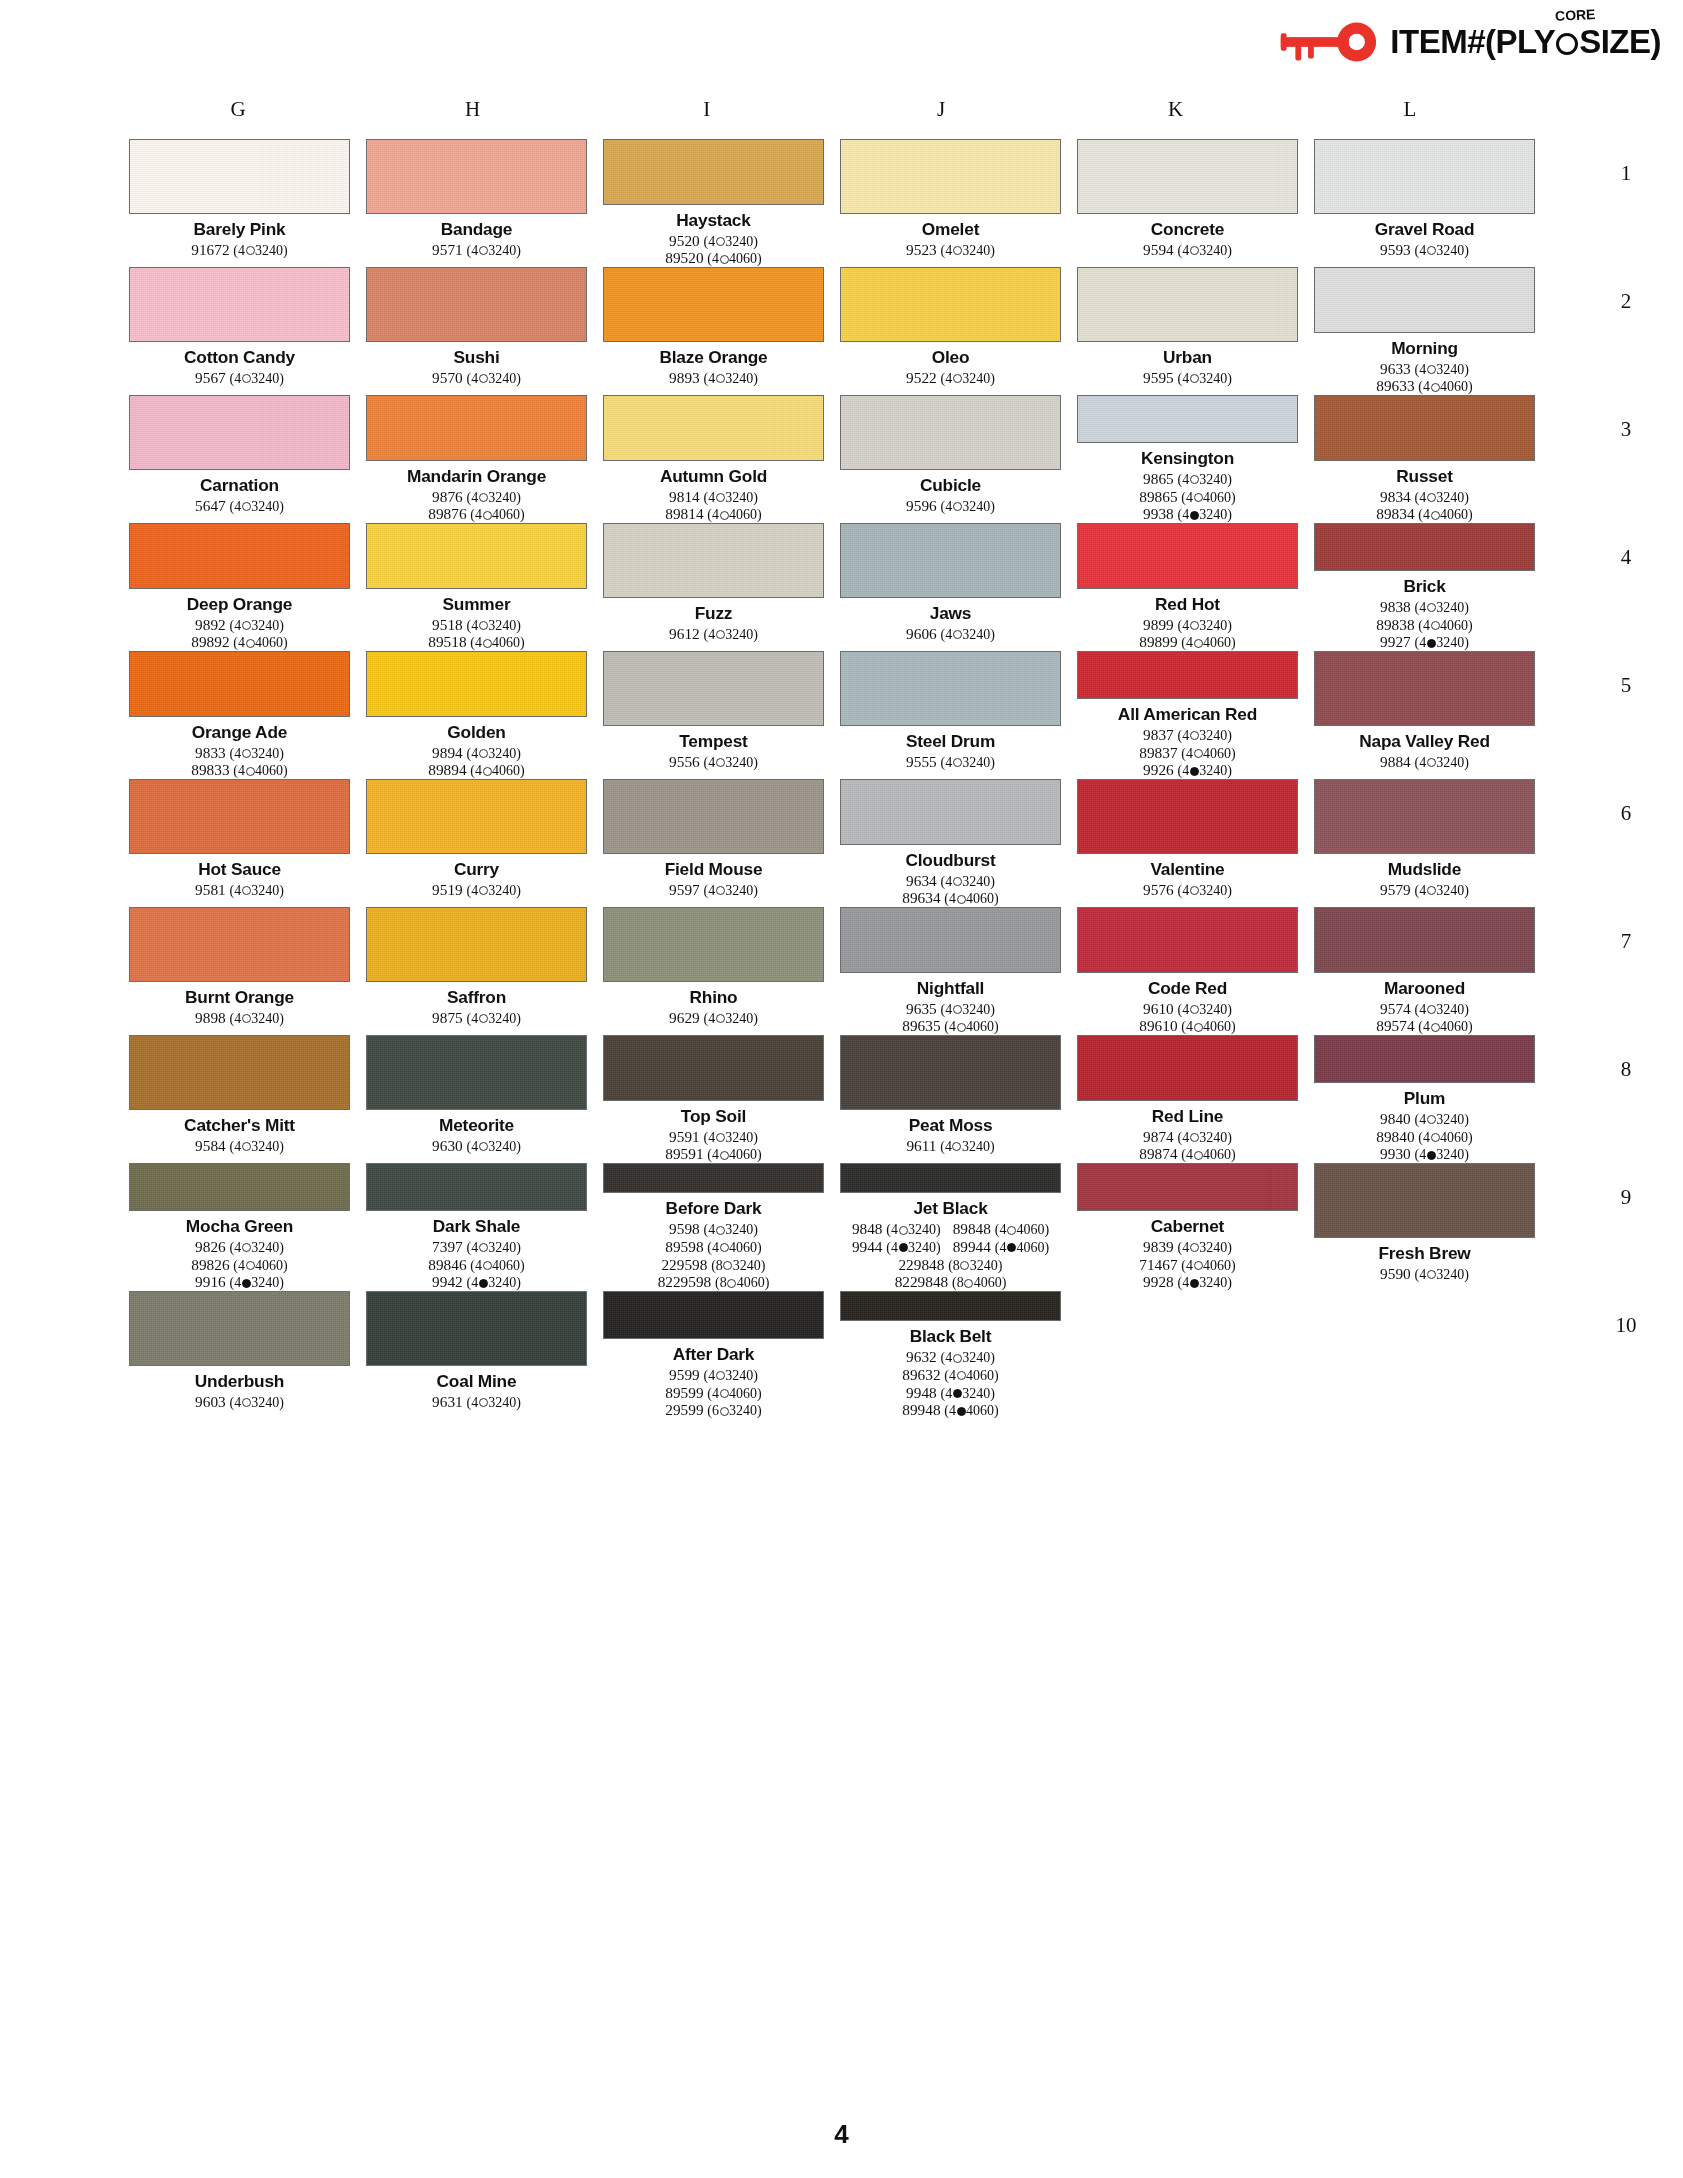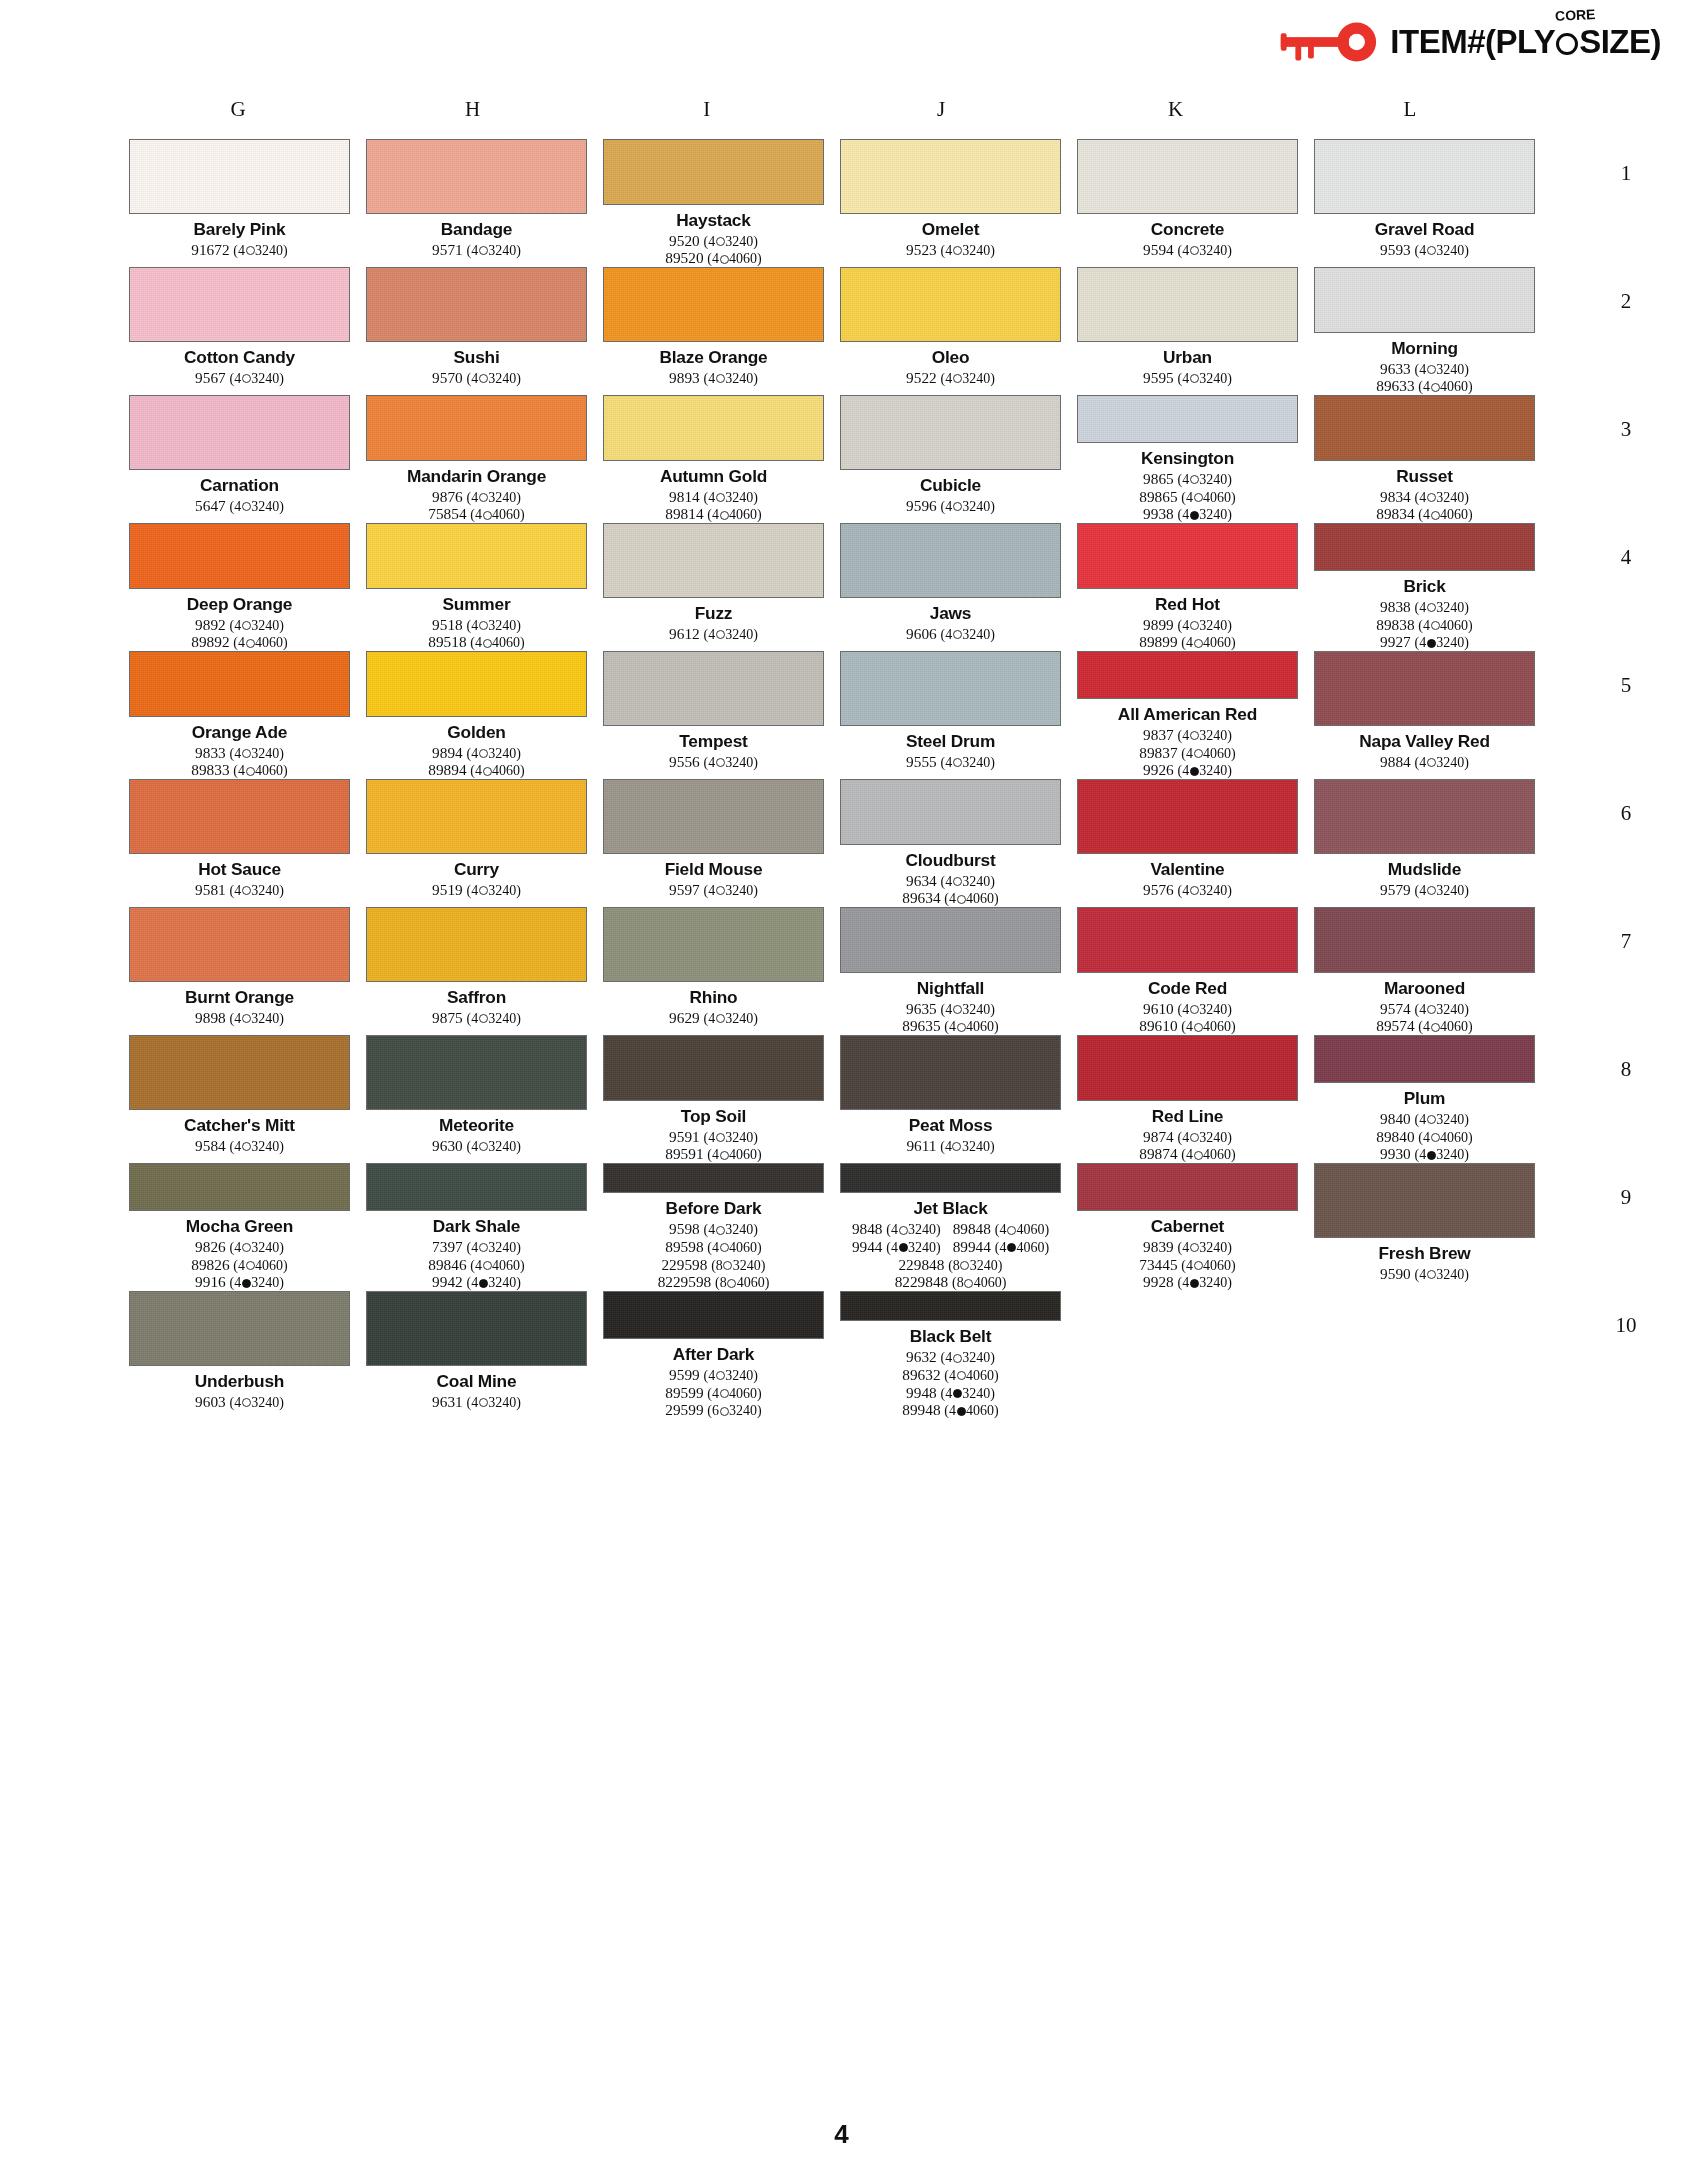--- a/index.html
+++ b/index.html
@@ -287,21 +287,21 @@
         <div class="cname">Carnation</div>
         <div class="codes">
           <div class="crow"><span><span>5647 </span><span class="paren"><span>(4</span><span class="dot"></span><span>3240)</span></span></span></div>
         </div>
       </div>
       <div class="cell">
         <div class="swatch" style="background: rgb(240, 130, 56);"></div>
         <div class="cname">Mandarin Orange</div>
         <div class="codes">
           <div class="crow"><span><span>9876 </span><span class="paren"><span>(4</span><span class="dot"></span><span>3240)</span></span></span></div>
-          <div class="crow"><span><span>75854 </span><span class="paren"><span>(4</span><span class="dot"></span><span>4060)</span></span></span></div>
+          <div class="crow"><span><span>89876 </span><span class="paren"><span>(4</span><span class="dot"></span><span>4060)</span></span></span></div>
         </div>
       </div>
       <div class="cell">
         <div class="swatch" style="background: rgb(248, 221, 120);"></div>
         <div class="cname">Autumn Gold</div>
         <div class="codes">
           <div class="crow"><span><span>9814 </span><span class="paren"><span>(4</span><span class="dot"></span><span>3240)</span></span></span></div>
           <div class="crow"><span><span>89814 </span><span class="paren"><span>(4</span><span class="dot"></span><span>4060)</span></span></span></div>
         </div>
       </div>
@@ -598,21 +598,21 @@
           </div>
           <div class="crow"><span><span>229848 </span><span class="paren"><span>(8</span><span class="dot"></span><span>3240)</span></span></span></div>
           <div class="crow"><span><span>8229848 </span><span class="paren"><span>(8</span><span class="dot"></span><span>4060)</span></span></span></div>
         </div>
       </div>
       <div class="cell">
         <div class="swatch" style="background: rgb(163, 52, 63);"></div>
         <div class="cname">Cabernet</div>
         <div class="codes">
           <div class="crow"><span><span>9839 </span><span class="paren"><span>(4</span><span class="dot"></span><span>3240)</span></span></span></div>
-          <div class="crow"><span><span>73445 </span><span class="paren"><span>(4</span><span class="dot"></span><span>4060)</span></span></span></div>
+          <div class="crow"><span><span>71467 </span><span class="paren"><span>(4</span><span class="dot"></span><span>4060)</span></span></span></div>
           <div class="crow"><span><span>9928 </span><span class="paren"><span>(4</span><span class="dot filled"></span><span>3240)</span></span></span></div>
         </div>
       </div>
       <div class="cell">
         <div class="swatch" style="background: rgb(106, 84, 74);"></div>
         <div class="cname">Fresh Brew</div>
         <div class="codes">
           <div class="crow"><span><span>9590 </span><span class="paren"><span>(4</span><span class="dot"></span><span>3240)</span></span></span></div>
         </div>
       </div>

